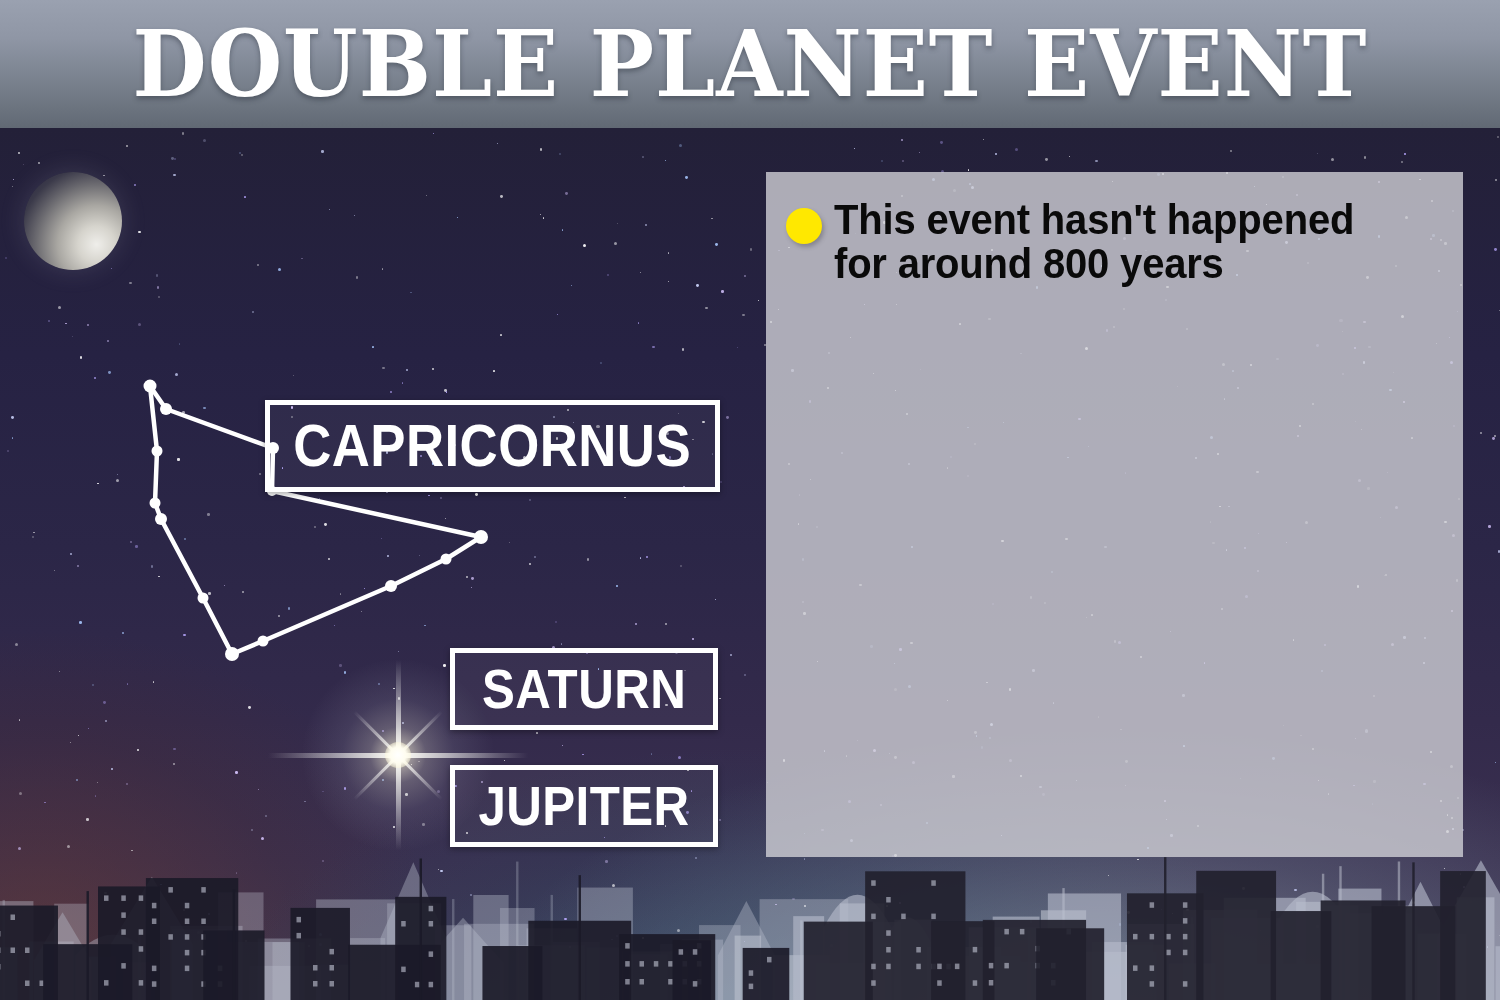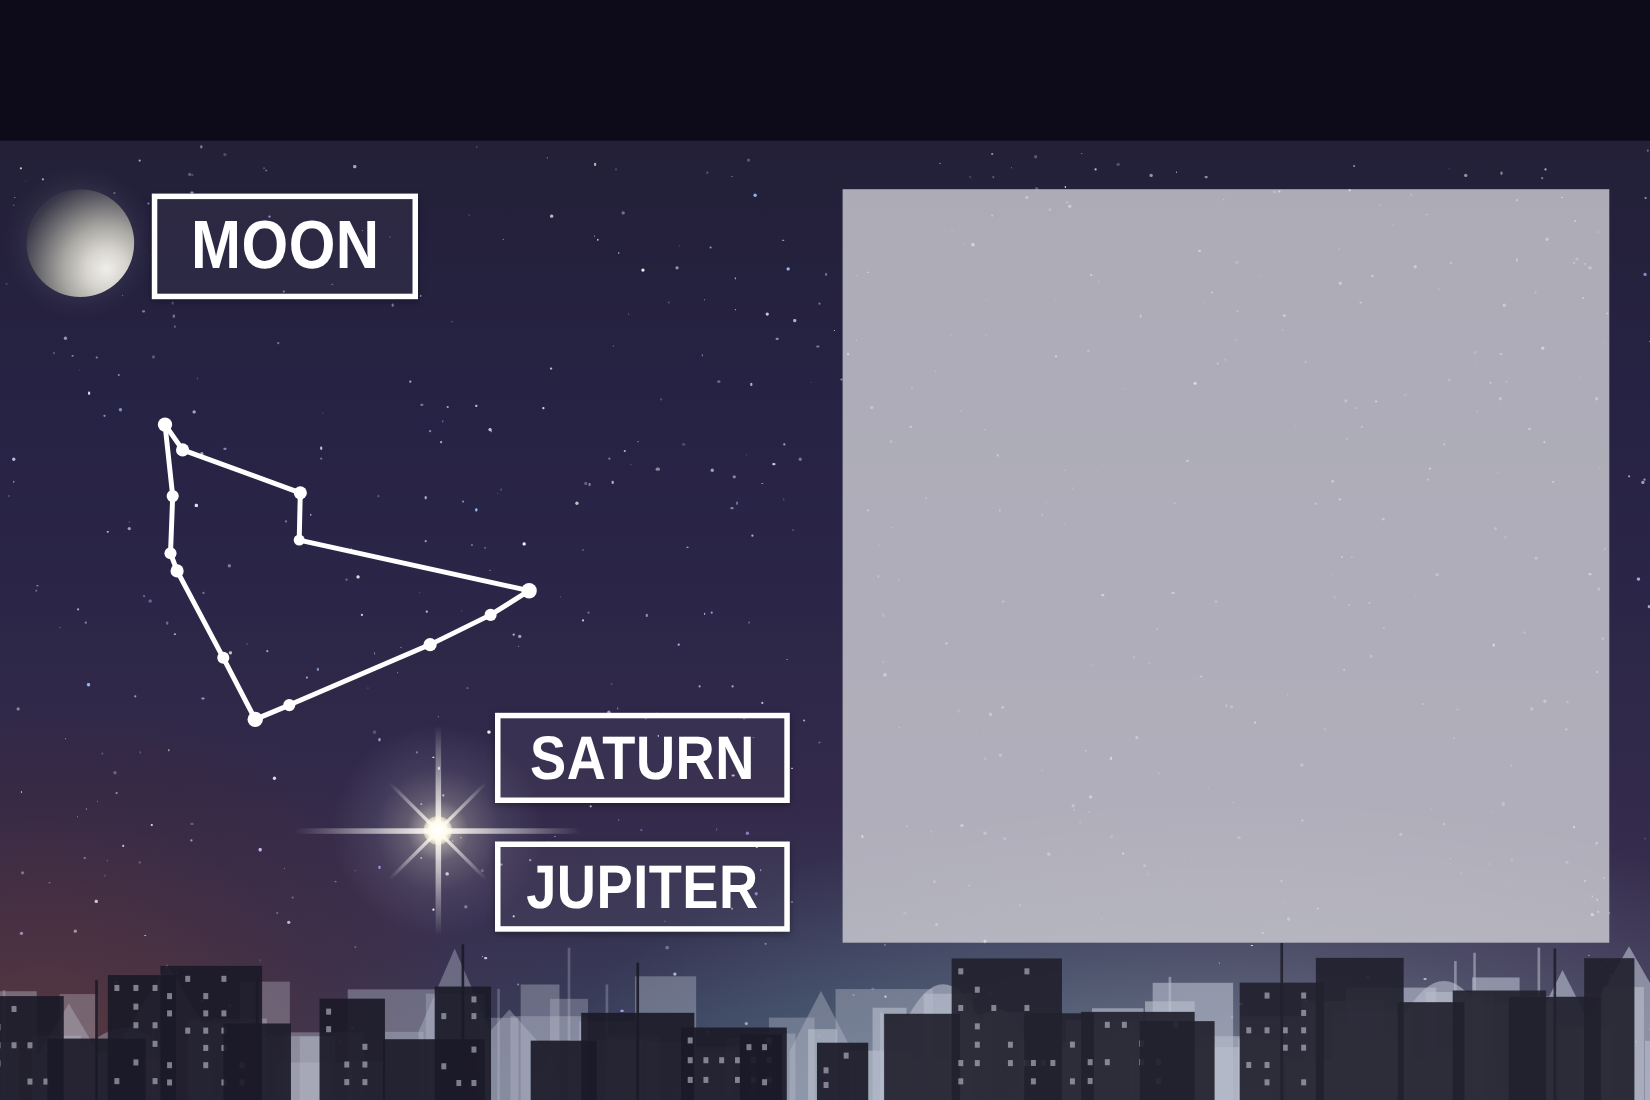--- a/index.html
+++ b/index.html
@@ -123,20 +123,23 @@
     color:#0a0a0a; letter-spacing:-0.2px;
     transform:scaleX(0.93); transform-origin:left center;
     width:107%;
   }
 </style>
 </head>
 <body>
 
 <div class="stage">
 
+  <div class="header">
+    <div class="header-title">DOUBLE PLANET EVENT</div>
+  </div>
 
   <div class="sky">
     <div class="starfield" id="starfield">
         <i style="left:1327.9px;top:665.1px;width:1.6px;height:1.6px;opacity:0.59;background:#ffffff"></i>
         <i style="left:1377.5px;top:107.0px;width:2.7px;height:2.7px;opacity:0.79;background:#a9c8ff"></i>
         <i style="left:1479.9px;top:303.8px;width:2.2px;height:2.2px;opacity:0.55;background:#ffffff"></i>
         <i style="left:1166.2px;top:157.5px;width:2.7px;height:2.7px;opacity:0.72;background:#ffffff"></i>
         <i style="left:381.2px;top:409.5px;width:1.3px;height:1.3px;opacity:0.42;background:#b9a8ff"></i>
         <i style="left:387.1px;top:427.4px;width:1.8px;height:1.8px;opacity:0.82;background:#cfd6ff"></i>
         <i style="left:438.0px;top:741.1px;width:1.4px;height:1.4px;opacity:0.69;background:#ffffff"></i>
@@ -1021,28 +1024,32 @@
       <rect x="1182.9" y="161.2" width="4.5" height="5.5" fill="#cfd4e2" opacity="0.55"></rect>
       <rect x="1164.0328757998684" y="37.180043430617104" width="2.4" height="142.8199565693829" fill="#22212e" opacity="0.92"></rect>
       <rect x="1196.250714996015" y="50.80347748976362" width="79.81441332856865" height="129.19652251023638" fill="#22212e" opacity="0.92"></rect>
       <rect x="1270.6785709786593" y="91.05467866130857" width="60.69013572795788" height="88.94532133869143" fill="#22212e" opacity="0.92"></rect>
       <rect x="1320.6495768980353" y="80.4574990051135" width="84.8962829927431" height="99.5425009948865" fill="#22212e" opacity="0.92"></rect>
       <rect x="1371.624739884224" y="86.15798566777165" width="83.73674043162575" height="93.84201433222835" fill="#22212e" opacity="0.92"></rect>
       <rect x="1412.2931101000368" y="42.329921696488725" width="2.4" height="137.67007830351127" fill="#22212e" opacity="0.92"></rect>
       <rect x="1440.157141934222" y="51.058518910342144" width="45.661109927883885" height="128.94148108965786" fill="#22212e" opacity="0.92"></rect>
     </svg>
 
-  <div class="label-box" id="label-moon">
-    <span>MOON</span>
+  <div class="label-box" id="label-capricornus">
+    <span>CAPRICORNUS</span>
   </div>
   <div class="label-box" id="label-saturn">
     <span>SATURN</span>
   </div>
   <div class="label-box" id="label-jupiter">
     <span>JUPITER</span>
   </div>
 
   <div class="info-panel">
     <ul class="bullet-list" id="bullet-list">
+        <li class="bullet-item">
+          <span class="bullet-dot" style="background:#ffe800"></span>
+          <span class="bullet-text">This event hasn't happened for around 800 years</span>
+        </li>
       </ul>
   </div>
 
 </div>
 
 </body></html>

